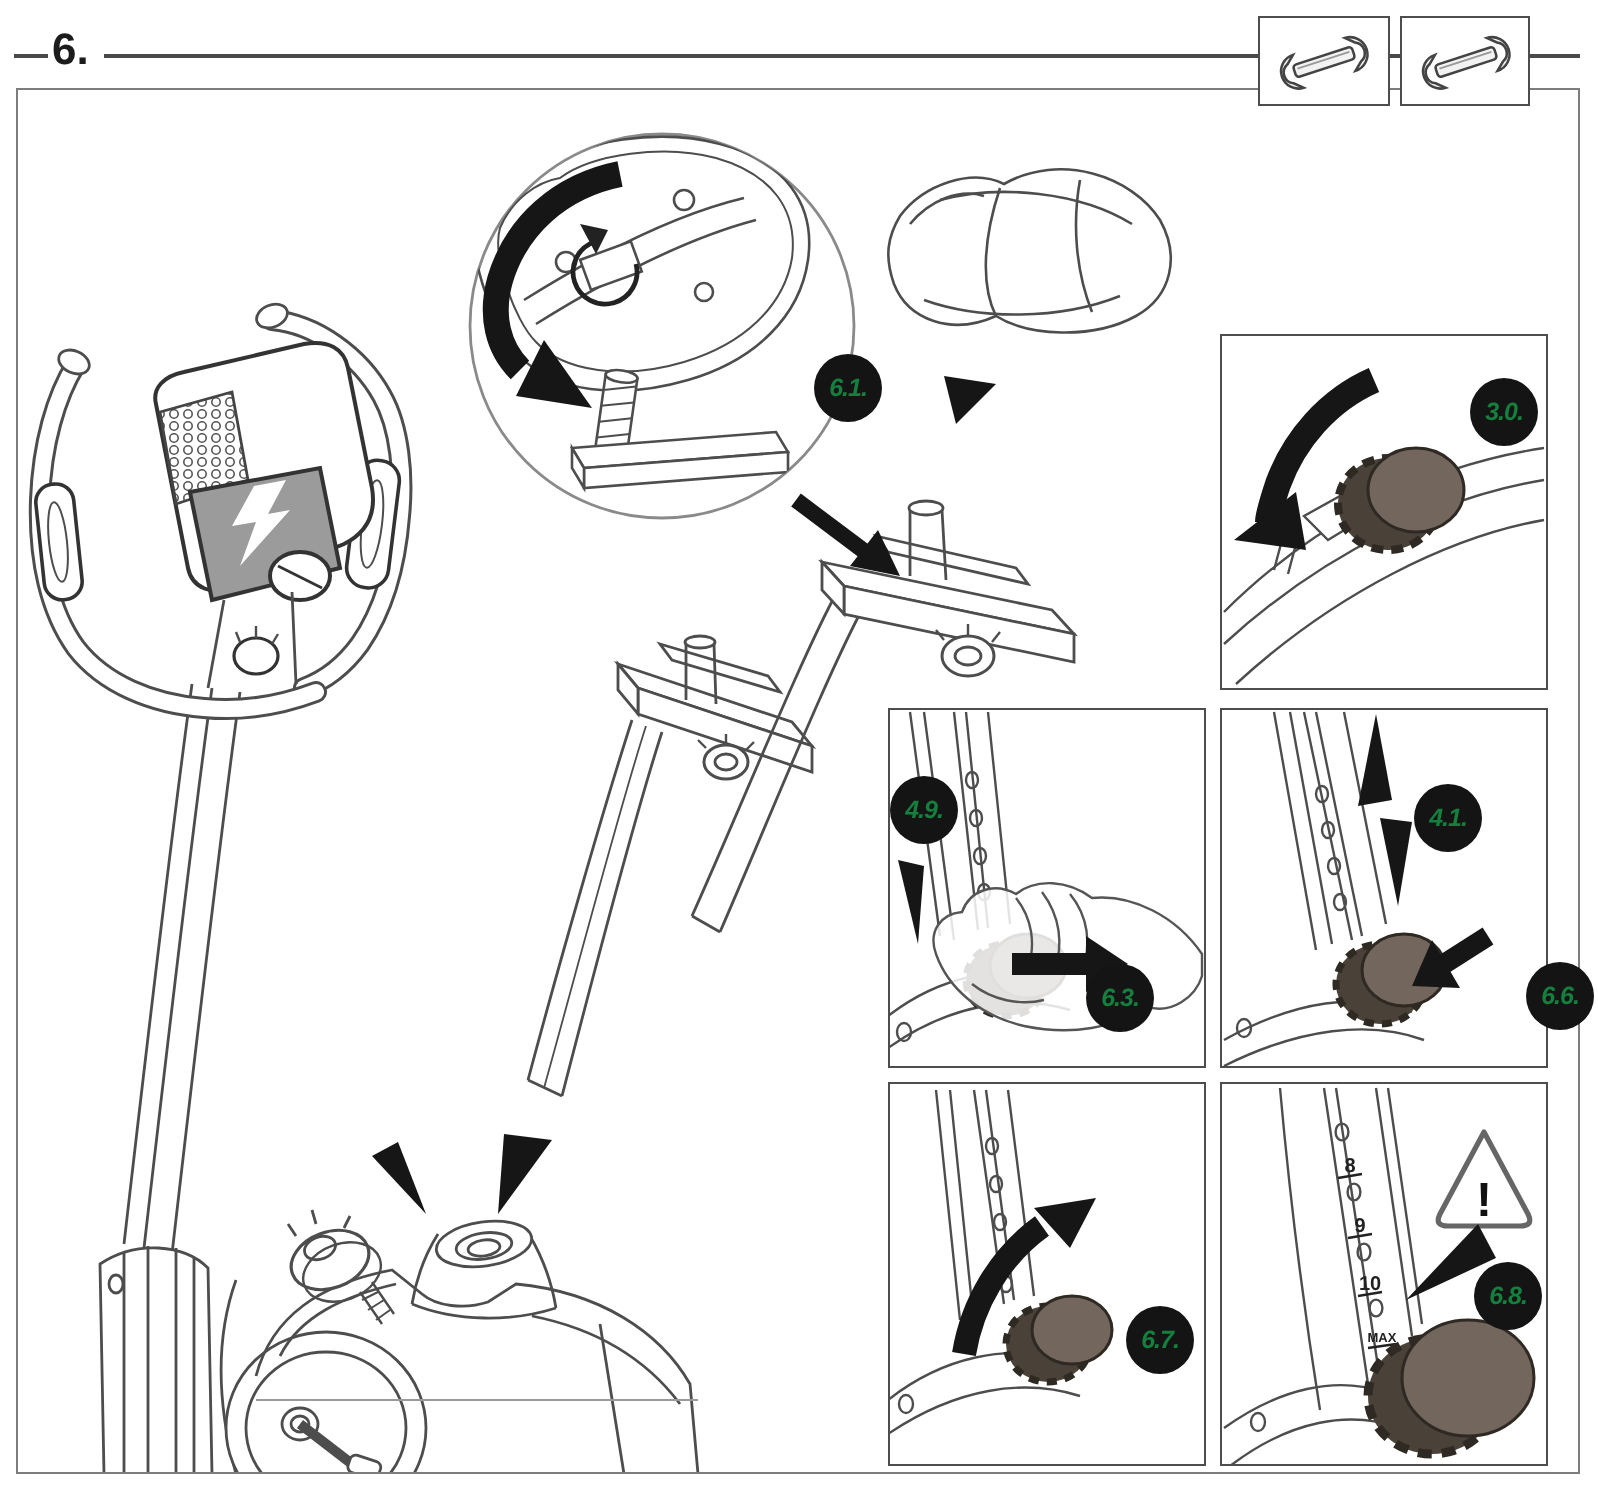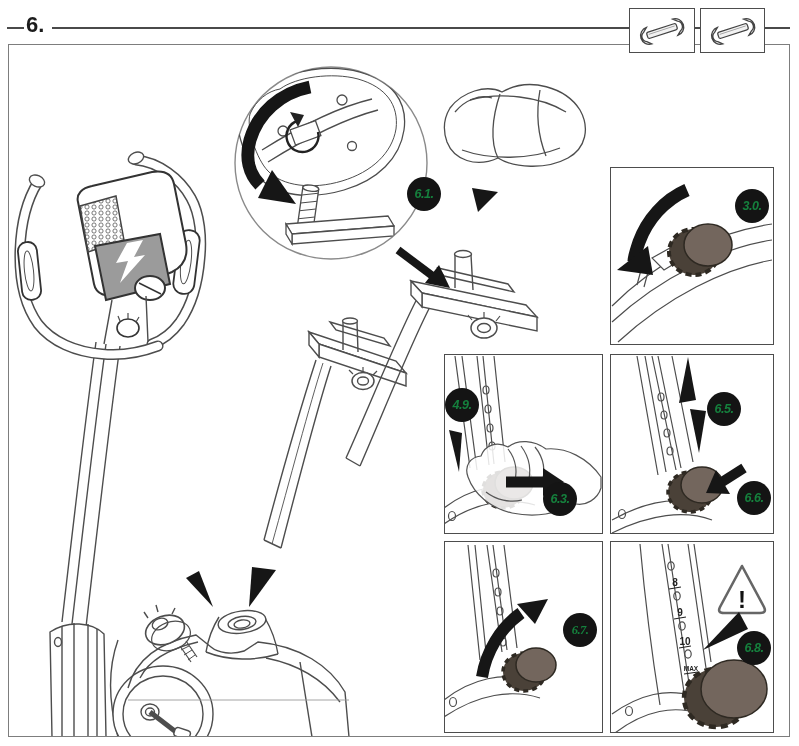--- a/index.html
+++ b/index.html
@@ -358,18 +358,18 @@
         <ellipse cx="716" cy="698" rx="32" ry="29" stroke="#2e2922" stroke-width="4.5" stroke-dasharray="7 5" fill="#4a4138"></ellipse>
         <ellipse cx="734" cy="689" rx="33" ry="29" stroke="#2e2922" stroke-width="1.5" fill="#73665d"></ellipse>
       </g>
     </g>
   </svg>
 
   <div class="badge" style="left:407px;top:177px;">6.1.</div>
   <div class="badge" style="left:735px;top:189px;">3.0.</div>
   <div class="badge" style="left:543px;top:482px;">6.3.</div>
   <div class="badge" style="left:445px;top:388px;">4.9.</div>
-  <div class="badge" style="left:707px;top:392px;">6.5.</div>
-  <div class="badge" style="left:737px;top:481px;">6.6.</div>
-  <div class="badge" style="left:563px;top:613px;font-family:Liberation Serif, serif;">6.7.</div>
+  <div class="badge" style="left:707px;top:392px;">4.1.</div>
+  <div class="badge" style="left:763px;top:481px;">6.6.</div>
+  <div class="badge" style="left:563px;top:653px;">6.7.</div>
   <div class="badge" style="left:737px;top:631px;font-style:italic;">6.8.</div>
 
 </div>
 
 </body></html>

